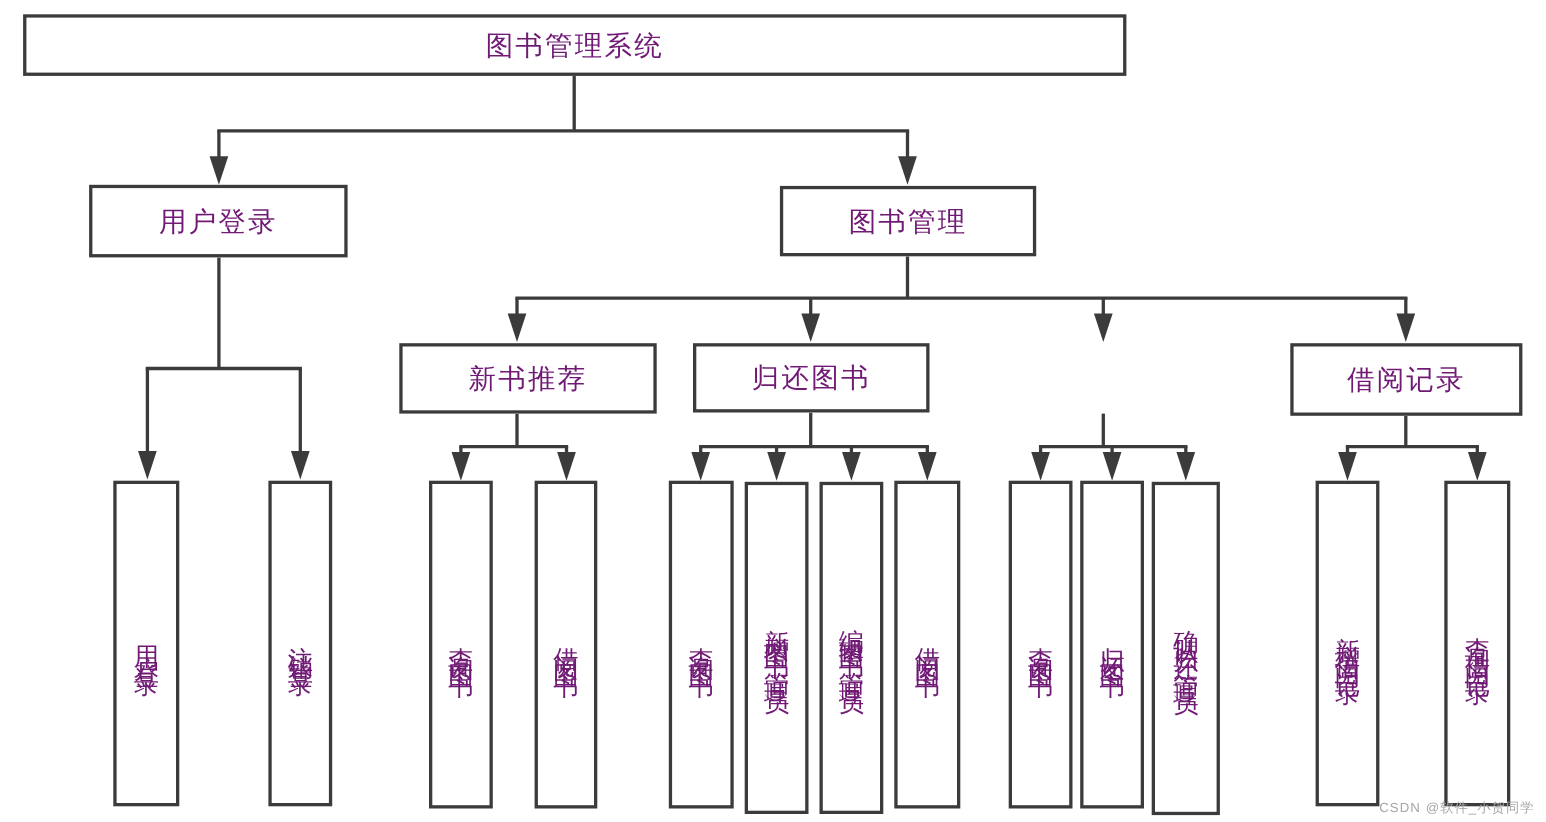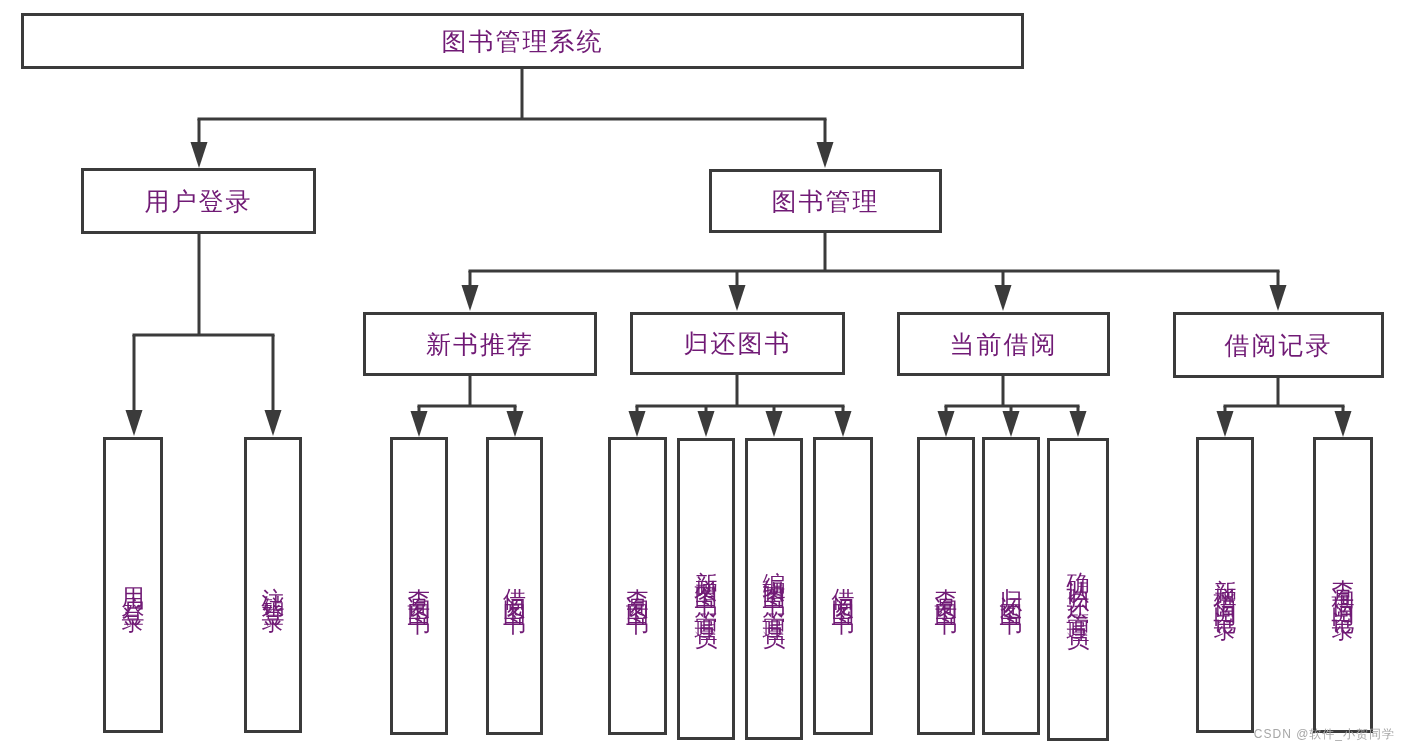--- a/index.html
+++ b/index.html
@@ -139,23 +139,20 @@
   <div class="box h n-bookMgmt">
     <span>图书管理</span>
   </div>
 
   <div class="box h n-newBookRec">
     <span>新书推荐</span>
   </div>
   <div class="box h n-bookBorrow">
     <span>归还图书</span>
   </div>
-  <div class="box h n-currentBorrow">
-    <span>当前借阅</span>
-  </div>
   <div class="box h n-borrowRecords">
     <span>借阅记录</span>
   </div>
 
   <div class="box v n-login">
     <span>用户登录</span>
   </div>
   <div class="box v n-logout">
     <span>注销登录</span>
   </div>

